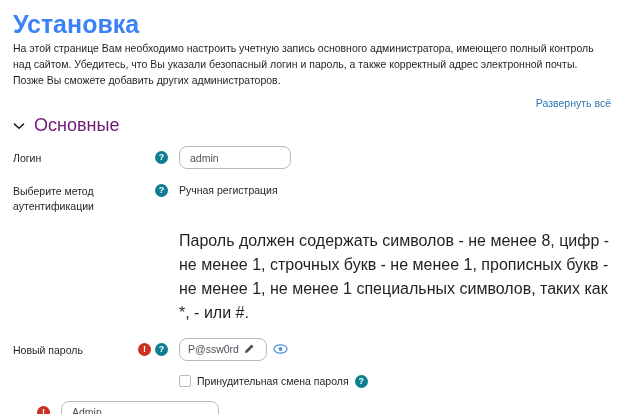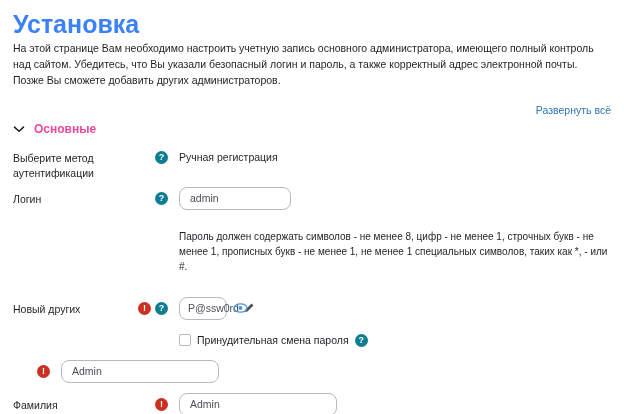--- a/index.html
+++ b/index.html
@@ -13,31 +13,31 @@
   h1.page-title { font-size: 25px; font-weight: bold; letter-spacing: 0; color: #3b82f6; }
 
   p.intro {
     margin-top: 2px;
     font-size: 10.5px;
     line-height: 1.5;
     color: #1d2125;
     max-width: 600px;
   }
 
-  .expand-row { margin-top: 12px; text-align: right; }
+  .expand-row { margin-top: 5px; text-align: right; }
   .expand-row a {
     font-size: 10.5px;
     color: var(--accent_link, #2e76b5);
     text-decoration: none;
     cursor: pointer;
   }
 
   .section-header { margin-top: 4px; display: flex; align-items: center; gap: 9px; cursor: pointer; }
   .section-header .chev { display: inline-flex; width: 12px; height: 12px; }
-  .section-header h3 { font-size: 12px; font-weight: bold; color: #ec4899; }
+  .section-header h3 { font-size: 18px; font-weight: normal; color: #701a75; }
 
   form.mform { margin-top: 10px; }
 
   .form-row { display: flex; align-items: flex-start; margin-bottom: 5px; min-height: 28px; }
   .flabel {
     width: 118px;
     font-size: 10.5px;
     line-height: 1.45;
     padding-top: 5px;
     color: #1d2125;
@@ -83,28 +83,28 @@
     color: #495057;
     background: #ffffff;
     outline: none;
   }
   .w112 { width: 112px; }
   .w158 { width: 158px; }
 
   .static-text { font-size: 10.5px; padding-top: 5px; color: #1d2125; }
 
   .hint-row {
-    margin: 14px 0 23px 166px;
-    font-size: 10px;
+    margin: 14px 0 13px 166px;
+    font-size: 16px;
     line-height: 1.5;
     color: #1d2125;
     max-width: 446px;
   }
 
-  .pwbox { display: inline-flex; align-items: center; gap: 5px; width: 48px; padding: 0 8px; }
+  .pwbox { display: inline-flex; align-items: center; gap: 5px; width: 88px; padding: 0 8px; }
   .pwbox .pwtext { font-size: 10.5px; color: #495057; white-space: nowrap; }
   .eye-btn { background: none; border: none; margin-left: 6px; cursor: pointer; display: inline-flex; padding: 0; }
 
   .checkbox-row { margin: 9px 0 13px 166px; display: flex; align-items: flex-start; gap: 6px; }
   .checkbox-row input[type="checkbox"] {
     width: 12px; height: 12px;
     accent-color: #ffffff;
     border: 1px solid #b3bac1;
     appearance: none;
     border-radius: 2px;
@@ -131,43 +131,43 @@
       <svg width="12" height="12" viewBox="0 0 16 16">
           <path d="M2 5.5 L8 11 L14 5.5" fill="none" stroke="#1b1f23" stroke-width="2" stroke-linecap="round" stroke-linejoin="round"></path>
         </svg>
     </span>
     <h3>Основные</h3>
   </div>
 
   <form class="mform">
 
     <div class="form-row">
+      <div class="flabel">Логин</div>
+      <div class="ficons">
+        <span class="cicon icon-help"></span>
+      </div>
+      <div class="fcontrol">
+        <input type="text" class="tinput w112" value="admin" style="">
+      </div>
+    </div>
+
+    <div class="form-row">
       <div class="flabel">Выберите метод аутентификации</div>
       <div class="ficons">
         <span class="cicon icon-help"></span>
       </div>
       <div class="fcontrol">
         <div class="static-text">Ручная регистрация</div>
       </div>
     </div>
 
-    <div class="form-row">
-      <div class="flabel">Логин</div>
-      <div class="ficons">
-        <span class="cicon icon-help"></span>
-      </div>
-      <div class="fcontrol">
-        <input type="text" class="tinput w112" value="admin" style="">
-      </div>
-    </div>
-
     <div class="hint-row">Пароль должен содержать символов - не менее 8, цифр - не менее 1, строчных букв - не менее 1, прописных букв - не менее 1, не менее 1 специальных символов, таких как *, - или #.</div>
 
     <div class="form-row">
-      <div class="flabel">Новый других</div>
+      <div class="flabel">Новый пароль</div>
       <div class="ficons">
         <span class="cicon icon-required"></span>
         <span class="cicon icon-help"></span>
       </div>
       <div class="fcontrol">
         <div class="fakebox pwbox">
           <span class="pwtext">P@ssw0rd</span>
           <span style="display:inline-flex;">
             <svg width="10" height="10" viewBox="0 0 16 16">
                 <path d="M12.1 0.9 L15.1 3.9 L5.5 13.5 L1.6 14.4 L2.5 10.5 Z" fill="#495057"></path>

